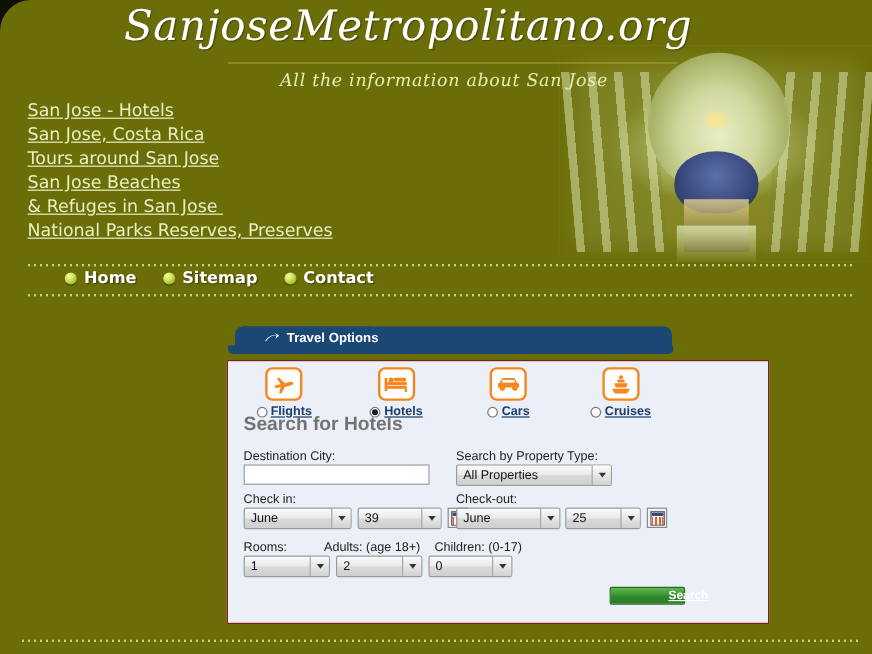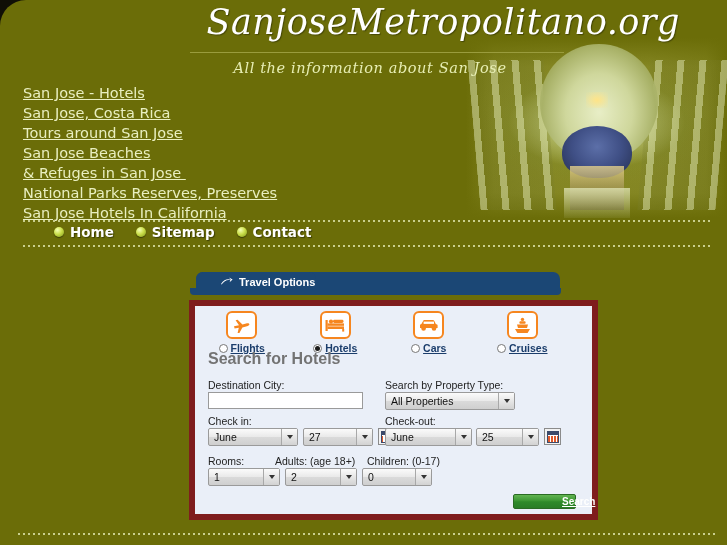--- a/index.html
+++ b/index.html
@@ -63,21 +63,21 @@
     background: linear-gradient(to bottom, rgba(226,231,186,0.75), rgba(150,156,80,0.2));
   }
   #hero-chandelier {
     left: 120px; top: 54px; width: 22px; height: 16px;
     background: radial-gradient(ellipse, #ffe487 0%, rgba(255,228,135,0.2) 70%, rgba(0,0,0,0) 100%);
   }
 
   #site-title {
     position: absolute;
     left: 0; top: 2px; width: 680px;
-    text-align: right;
+    text-align: center;
     font-family: "DejaVu Serif", serif;
     font-style: italic;
     font-size: 35px;
     color: #ffffff;
     letter-spacing: 0.5px;
     text-shadow: 1px 1px 1px rgba(40,42,4,0.55);
   }
   #title-rule {
     position: absolute;
     left: 190px; top: 52px;
@@ -173,23 +173,23 @@
   #tab-active .tablabel {
     color: #ffffff;
     font-size: 11px;
     font-weight: bold;
     font-family: "Liberation Sans", sans-serif;
   }
 
   #widget {
     position: absolute;
     left: 189px; top: 300px;
-    width: 409px; height: 220px;
+    width: 452px; height: 220px;
     background: #eaeff8;
-    border: 6px solid #7f1d1d;
+    border: 1px solid #7f1d1d;
     box-sizing: border-box;
   }
 
   #icon-row {
     position: absolute;
     left: 0; top: 5px; width: 374px;
     display: flex;
   }
   .icon-cell {
     flex: 1;
@@ -373,21 +373,20 @@
   <div id="title-rule"></div>
   <div id="site-tagline">All the information about San Jose</div>
 
   <div id="navlinks">
     <a href="#">San Jose - Hotels</a>
     <a href="#">San Jose, Costa Rica</a>
     <a href="#">Tours around San Jose</a>
     <a href="#">San Jose Beaches</a>
     <a href="#">&amp; Refuges in San Jose </a>
     <a href="#">National Parks Reserves, Preserves</a>
-    <a href="#">San Jose Hotels In California</a>
   </div>
 
   <div class="dotrule" id="dotrule-top"></div>
 
   <div id="bulletnav">
     <a href="#" class="bnav">
       <span class="bullet"></span>
       <span>Home</span>
     </a>
     <a href="#" class="bnav">
@@ -485,21 +484,21 @@
       <span class="seltext">All Properties</span>
       <span class="arrowbox"></span>
     </div>
 
     <div class="flabel" id="lbl-cin">Check in:</div>
     <div class="sel" id="sel-cinm">
       <span class="seltext">June</span>
       <span class="arrowbox"></span>
     </div>
     <div class="sel" id="sel-cind">
-      <span class="seltext">27</span>
+      <span class="seltext">39</span>
       <span class="arrowbox"></span>
     </div>
     <div class="calbtn" id="cal-in">
       <span class="calglyph"></span>
     </div>
 
     <div class="flabel" id="lbl-cout">Check-out:</div>
     <div class="sel" id="sel-coutm">
       <span class="seltext">June</span>
       <span class="arrowbox"></span>

